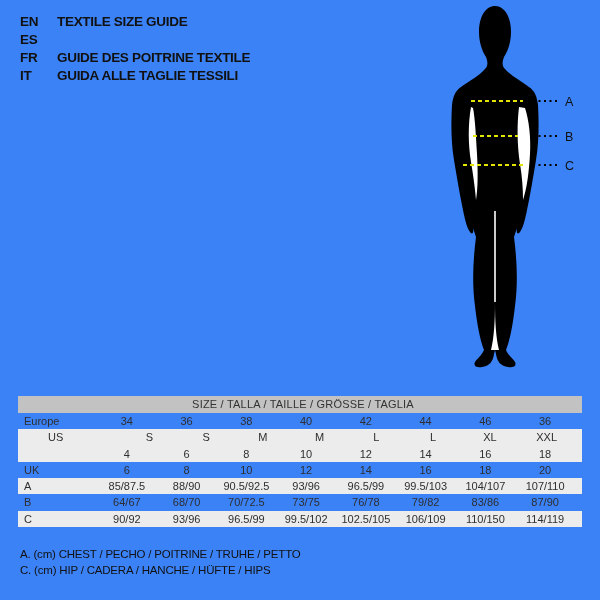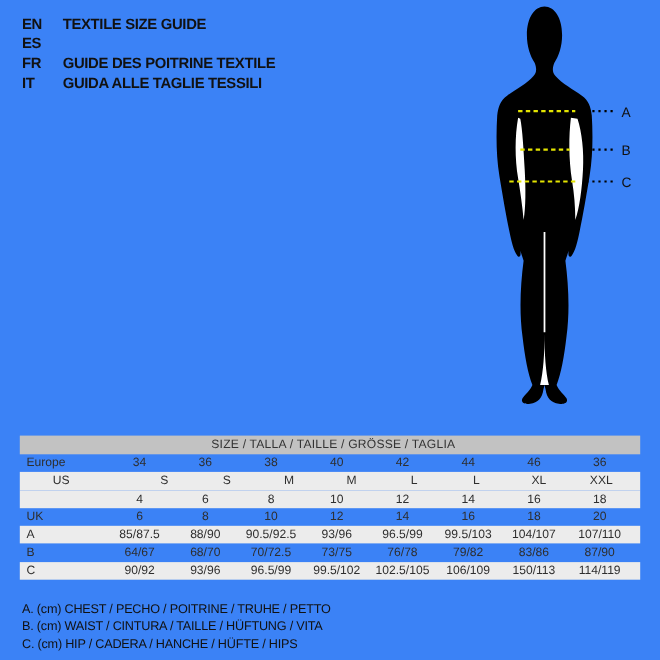--- a/index.html
+++ b/index.html
@@ -178,26 +178,25 @@
         </div>
 
   <div class="t-row" style="background: rgb(236, 236, 236);">
     <span class="t-label">C</span>
   <span class="t-cell">90/92</span>
           <span class="t-cell">93/96</span>
           <span class="t-cell">96.5/99</span>
           <span class="t-cell">99.5/102</span>
           <span class="t-cell">102.5/105</span>
           <span class="t-cell">106/109</span>
-          <span class="t-cell">150/113</span>
+          <span class="t-cell">110/150</span>
           <span class="t-cell">114/119</span>
         </div>
 </div>
   </div>
 
   <div class="legend" id="legend-block">
   <div class="legend-row">A. (cm) CHEST / PECHO / POITRINE / TRUHE / PETTO</div>
 
-  <div class="legend-row">B. (cm) WAIST / CINTURA / TAILLE / HÜFTUNG / VITA</div>
 
   <div class="legend-row">C. (cm) HIP / CADERA / HANCHE / HÜFTE / HIPS</div>
 </div>
 </div>
 
 </body></html>

